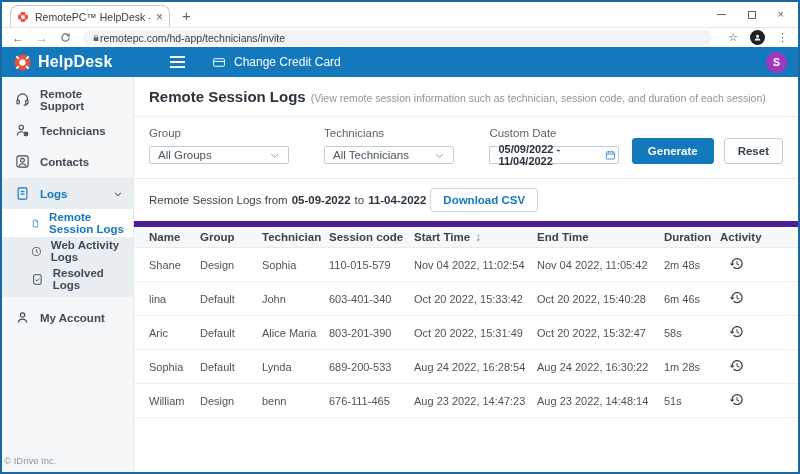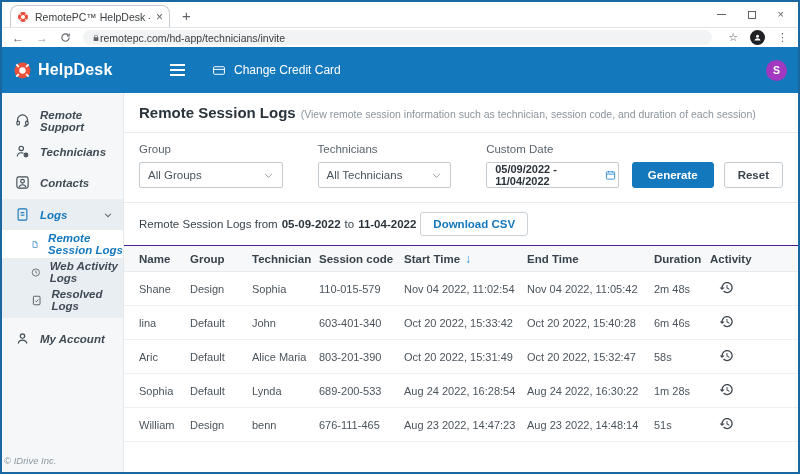--- a/index.html
+++ b/index.html
@@ -41,62 +41,62 @@
     flex:1; height:15px; background:#f1f3f4; border-radius:8px;
     display:flex; align-items:center; gap:0; padding:0 9px; margin-right:4px;
   }
   .url-text { font-size:10.5px; color:#3c4043; }
   .star { font-size:11px; color:#5f6368; }
   .chrome-avatar { width:15px; height:15px; border-radius:50%; background:#202124; display:flex; align-items:center; justify-content:center; }
   .dots { font-size:11px; color:#5f6368; }
 
   
   .app-header {
-    height:46px; background:#1478bd; display:flex; align-items:center; flex:none; color:#fff;
+    height:30px; background:#1478bd; display:flex; align-items:center; flex:none; color:#fff;
   }
   .logo-wrap { width:150px; flex:none; display:flex; align-items:center; gap:6px; padding-left:11px; }
   .logo-text { font-size:16px; font-weight:700; letter-spacing:.2px; }
   .hamburger { display:flex; flex-direction:column; gap:3px; margin-left:18px; cursor:pointer; }
   .hamburger i { display:block; width:15px; height:2px; background:#fff; }
   .plan-text { font-size:12px; margin-left:28px; font-weight:400; }
   .ccc { display:flex; align-items:center; gap:7px; margin-left:26px; cursor:pointer; }
   .ccc-label { font-size:12px; }
   .user-avatar {
     margin-left:auto; margin-right:11px; width:21px; height:21px; border-radius:50%;
     background:#a238c0; display:flex; align-items:center; justify-content:center;
     font-size:10.5px; font-weight:700;
   }
 
   
   .app-body { flex:1; display:flex; min-height:0; }
 
   .sidebar {
-    width:122px; flex:none; background:#f5f7f8; border-right:1px solid #e4e8eb;
-    position:relative; padding-top:12px; font-size:11.5px; color:#3f4a54; font-weight:700;font-style:italic;
+    width:132px; flex:none; background:#f5f7f8; border-right:1px solid #e4e8eb;
+    position:relative; padding-top:7px; font-size:11.5px; color:#3f4a54; font-weight:700;
   }
   .side-item { height:31px; display:flex; align-items:center; gap:10px; padding:0 10px 0 13px; cursor:pointer; }
   .side-item svg { flex:none; }
   .logs-group { background:#e9eef2; padding-bottom:4px; margin-top:1px; }
   .logs-head { color:#1478bd; }
   .logs-head .chev { margin-left:auto; }
   .sub-item { height:28px; display:flex; align-items:center; gap:9px; padding-left:29px; cursor:pointer; }
   .sub-item.active { background:#fff; color:#1478bd; }
   .side-footer { position:absolute; left:2px; bottom:6px; font-size:9.5px; color:#8d969e; font-weight:400; }
 
   .main { flex:1; background:#fff; min-width:0; display:flex; flex-direction:column; }
 
   .page-head { padding:11px 15px 10px; border-bottom:1px solid #e8eaed; }
   .page-title { font-size:15px; font-weight:700; color:#2b343c; }
   .page-subtitle { font-size:10.5px; color:#8b949c; margin-left:5px; }
 
   .filters { padding:10px 15px 14px; border-bottom:1px solid #e8eaed; display:flex; align-items:flex-end; }
   .fcol { display:flex; flex-direction:column; }
   .flabel { font-size:11.5px; color:#5a646d; margin-bottom:7px; }
   .select-box, .date-box {
-    height:26px; border:1px solid #c4ccd2; border-radius:2px; background:#fff;
+    height:18px; border:1px solid #c4ccd2; border-radius:2px; background:#fff;
     display:flex; align-items:center; padding:0 8px; font-size:11.5px; color:#4a545c; cursor:pointer;
   }
   .select-box .chev { margin-left:auto; }
   .w-group { width:145px; margin-right:35px; }
   .w-tech  { width:135px; margin-right:35px; }
   .w-date  { width:134px; margin-right:13px; }
   .date-box { font-weight:700; color:#2b343c; font-size:11px; padding-right:2px; }
   .date-box .cal { margin-left:auto; }
   .btn-generate {
     height:26px; padding:0 15px; background:#1478bd; color:#fff; border:1px solid #1478bd;
@@ -111,21 +111,21 @@
 
   .summary-row { padding:9px 15px; display:flex; align-items:center; font-size:11.5px; color:#39434c; }
   .summary-row b { margin:0 4px; color:#2b343c; }
   .btn-csv {
     padding:5px 12px; background:#fff; border:1px solid #ccd4da; border-radius:3px;
     color:#1478bd; font-size:11.5px; font-weight:700; cursor:pointer; font-family:inherit;
   }
 
   .tgrid { display:grid; grid-template-columns:51px 62px 67px 85px 123px 127px 56px 1fr; align-items:center; padding:0 15px; }
   .thead {
-    background:#f7f8f9; border-top:1px solid #4c1d95; border-bottom:1px solid #e8eaed;
+    background:#f7f8f9; border-top:6px solid #4c1d95; border-bottom:1px solid #e8eaed;
     height:27px; font-size:11.5px; font-weight:700; color:#39434c;
   }
   .thead .th { cursor:pointer; }
   .sort-arrow { color:#2e8bd4; font-size:12px; margin-left:5px; font-weight:400; }
   .trow { height:34px; border-bottom:1px solid #eef1f3; font-size:11px; color:#4b545c; }
   .td { overflow:hidden; white-space:nowrap; padding-right:6px; }
   .hist { display:inline-flex; margin-left:9px; cursor:pointer; }
 </style>
 </head>
 <body>

